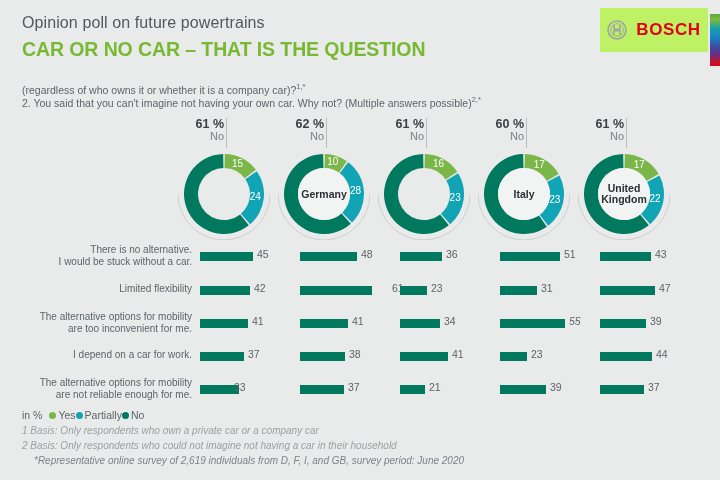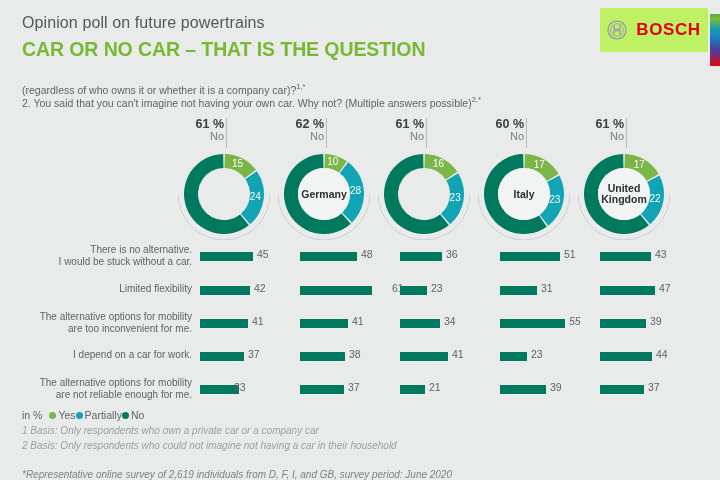--- a/index.html
+++ b/index.html
@@ -89,21 +89,21 @@
   .legend { position: absolute; left: 22px; top: 409px; font-size: 10.5px; color: #5e6468;
             display: flex; align-items: center; }
   .legend .lab { margin-right: 7px; }
   .dot { width: 7px; height: 7px; border-radius: 50%; display: inline-block; margin-right: 2px; }
   .foot {
     position: absolute; left: 22px; font-size: 10px; font-style: italic;
     color: #9ba0a3;
   }
   .f1 { top: 425px; }
   .f2 { top: 420px; margin-top: 20px; }
-  .f3 { top: 469px; color: #7e8387; }
+  .f3 { top: 455px; color: #7e8387; margin-left: 12px; }
 </style>
 </head>
 <body>
 
 <div id="root">
 
   <div class="title">Opinion poll on future powertrains</div>
   <div class="subtitle">CAR OR NO CAR – THAT IS THE QUESTION</div>
   <div class="qline q1b">
     <span>(regardless of who owns it or whether it is a company car)?</span><span class="sup">1,*</span>

